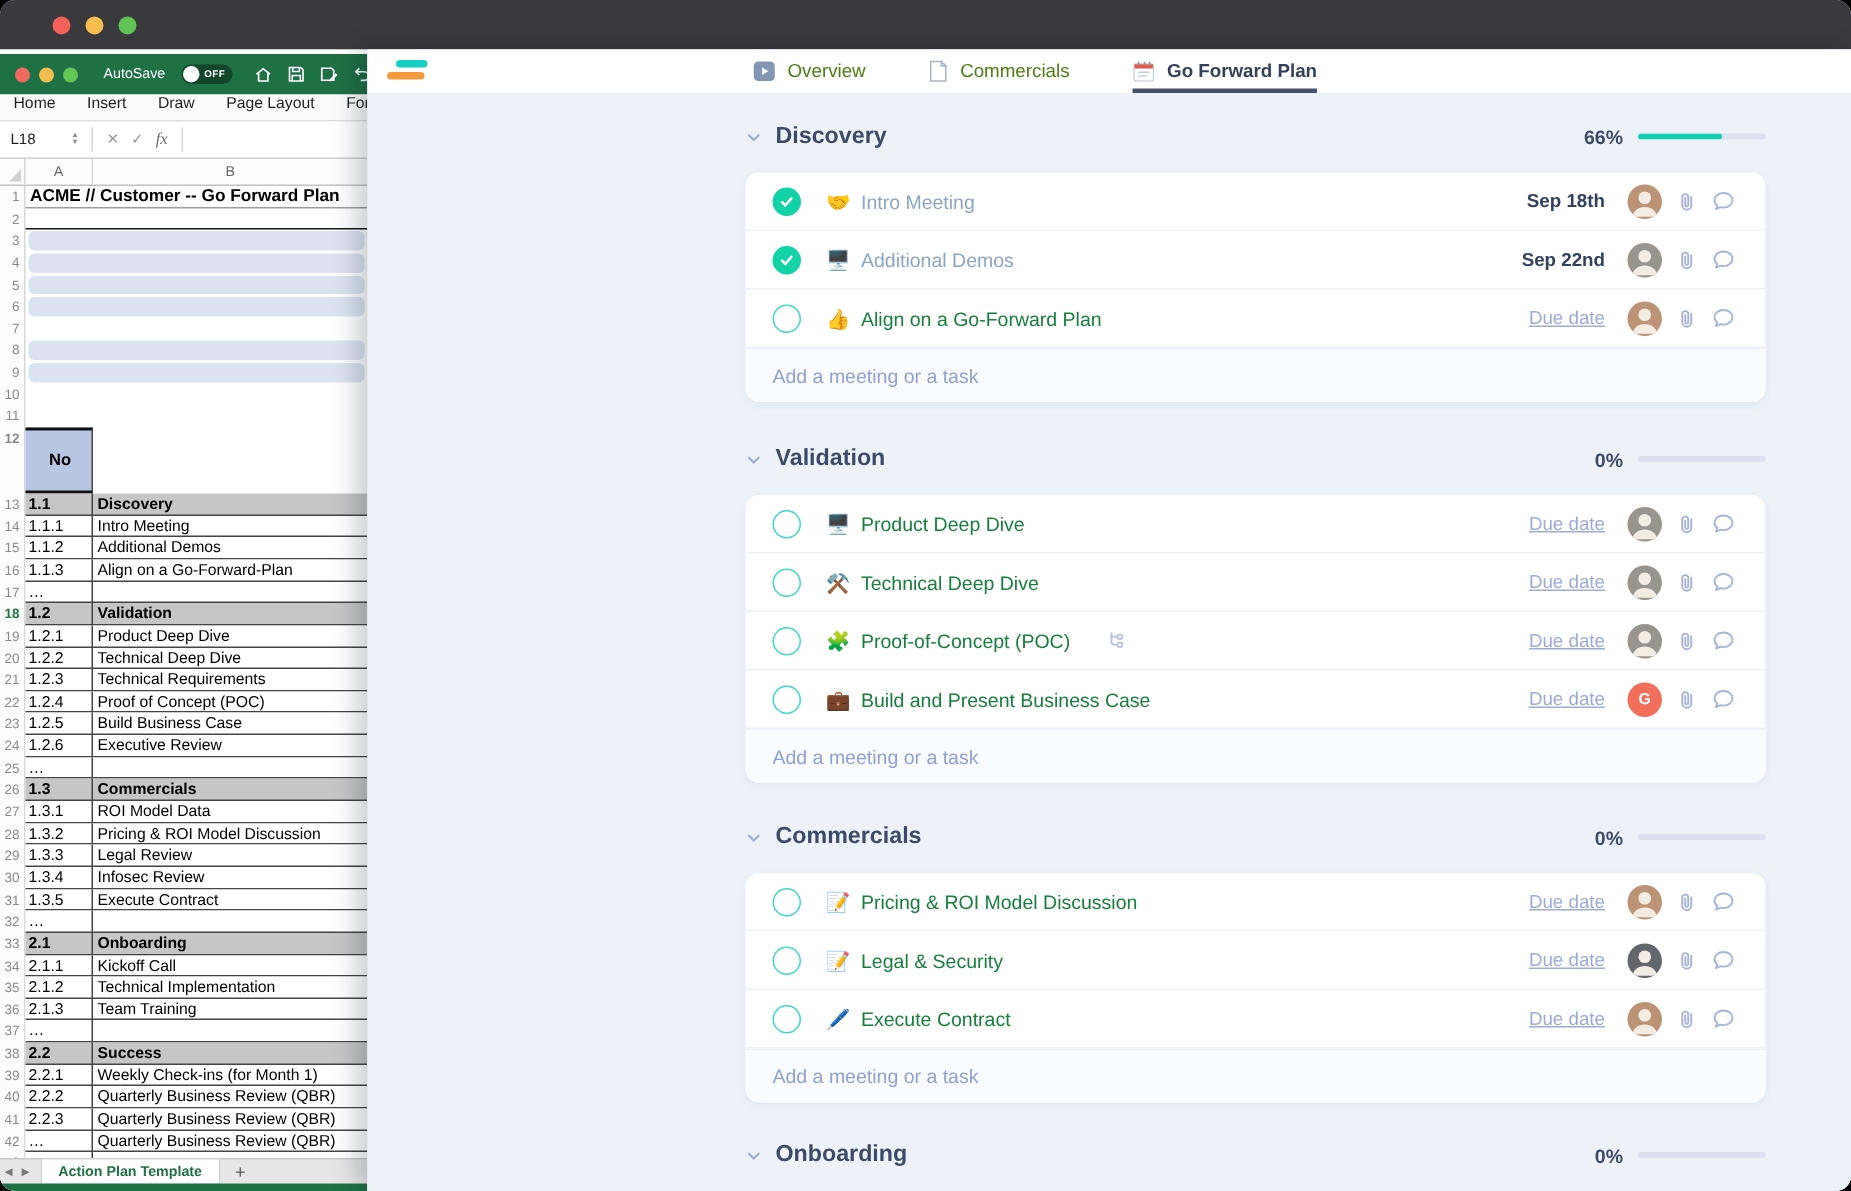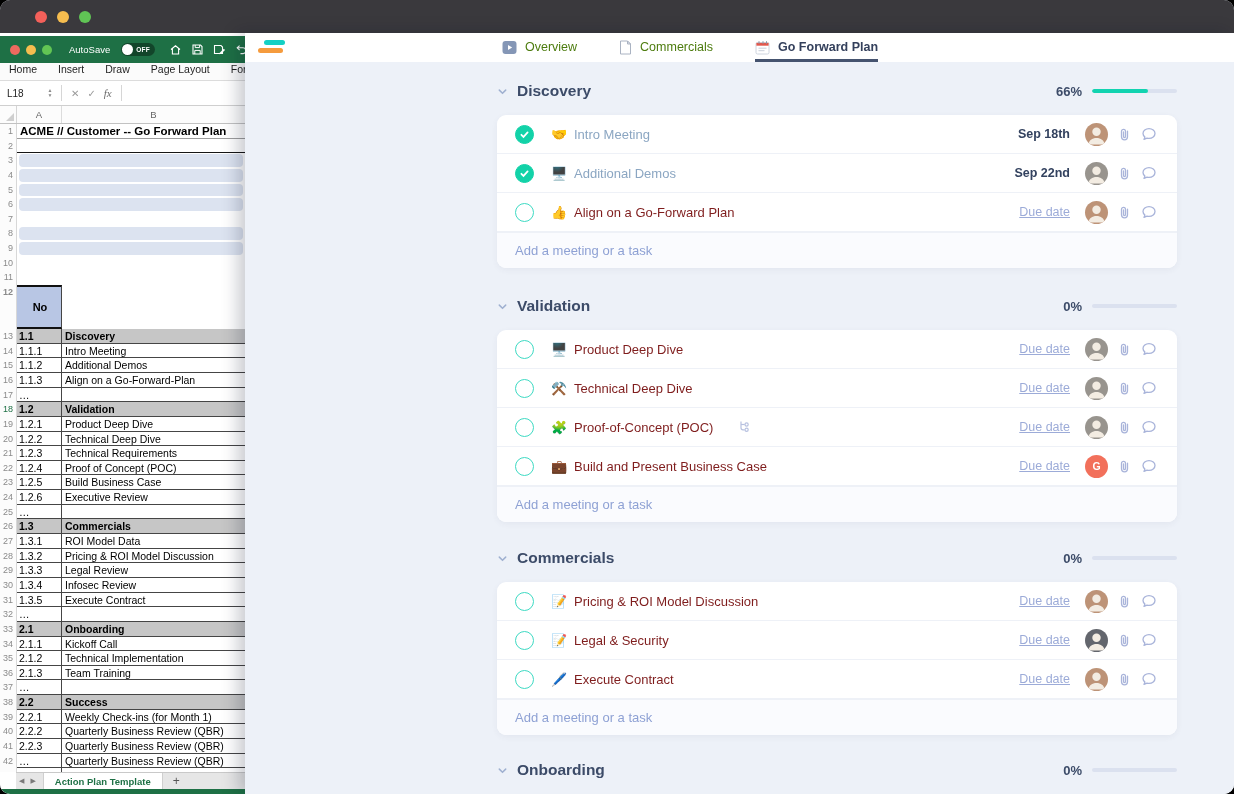--- a/index.html
+++ b/index.html
@@ -32,33 +32,33 @@
   .fbtn{font-size:10px;color:#9a9a9a;margin:0 4px}
   .fx{font-style:italic;font-family:"Liberation Serif",serif;color:#6b6b6b;font-size:11px;margin:0 4px}
   .xl-cols{height:18px;display:flex;border-bottom:1px solid #c2c2c2;background:#fcfcfc;font-size:9.5px;color:#666}
   .corner{width:17px;border-right:1px solid #d5d5d5;position:relative}
   .corner:after{content:"";position:absolute;right:2px;bottom:2px;border-left:8px solid transparent;border-bottom:8px solid #cfcfcf}
   .colA{width:45px;text-align:center;line-height:18px;border-right:1px solid #dcdcdc}
   .colB{flex:1;text-align:center;line-height:18px}
   .sheet{position:absolute;top:88px;left:0;right:0;bottom:22px;overflow:hidden;background:#fff}
   .xrow{display:flex;height:14.65px;font-size:10.5px;line-height:14.5px;position:relative}
   .gut{width:17px;flex:none;color:#8a8a8a;font-size:9px;text-align:right;padding-right:3px;background:#fcfcfc;border-right:1px solid #d8d8d8;line-height:15px}
-  .gut.sel{color:#1e7045;font-weight:normal}
+  .gut.sel{color:#1e7045;font-weight:bold}
   .ub{flex:1;position:relative}
   .r1 .ub{border-bottom:1px solid #9e9e9e}
   .r2 .ub{border-bottom:1.5px solid #161616}
   .sheet-title{position:absolute;left:3px;top:0;font-weight:bold;font-size:11.5px;white-space:nowrap;color:#000}
   .pill{position:absolute;left:2px;right:2px;top:1px;bottom:1px;background:#dce3f0;border-radius:4px}
   .hdr{height:44px;font-weight:bold;font-size:11px}
   .hdr .ca,.hdr .cb{background:#b8c6e4;display:flex;align-items:center;justify-content:center;border-bottom:2px solid #111;border-top:2px solid #111}
   .ca{width:45px;flex:none;border-right:1px solid #454545;border-bottom:1px solid #454545;padding-left:2px;overflow:hidden;white-space:nowrap}
   .cb{flex:1;border-bottom:1px solid #454545;padding-left:3px;overflow:hidden;white-space:nowrap}
   .t .ca,.t .cb{background:#fff}
   .secrow .ca,.secrow .cb{background:#c6c6c6;font-weight:bold}
-  .xl-tabs{position:absolute;bottom:5px;height:17px;left:16px;right:0;background:#e6e6e6;display:flex;align-items:center;border-top:1px solid #c9c9c9}
+  .xl-tabs{position:absolute;bottom:5px;height:17px;left:0;right:0;background:#e6e6e6;display:flex;align-items:center;border-top:1px solid #c9c9c9}
   .nav{color:#7a7a7a;font-size:7px;margin:0 3px}
   .stab{height:100%;background:#fff;display:flex;align-items:center;padding:0 11px;margin-left:4px;border-left:1px solid #cfcfcf;border-right:1px solid #cfcfcf;color:#1e7045;font-weight:bold;font-size:9.5px;white-space:nowrap}
   .addsheet{color:#555;font-size:12px;margin-left:10px}
   .xl-strip{position:absolute;bottom:0;height:5px;left:0;right:0;background:#1e7045}
 
   
   .app{position:absolute;top:33px;left:245px;right:0;bottom:0;background:#edf1f8;box-shadow:-7px 0 16px rgba(10,20,40,.22)}
   .app-header{position:absolute;top:0;left:0;right:0;height:29px;background:#fff}
   .logo{position:absolute;left:13px;top:7px;width:27px}
   .logo-bar{height:5px;border-radius:2.5px}
@@ -79,21 +79,21 @@
   .pfill{display:block;height:100%;border-radius:3px;background:#12d3b0}
   .sec{margin-bottom:27px}
   .sec-1{margin-bottom:25px}
   .sec-2{margin-bottom:24px}
   .card{margin-top:13px;background:#fff;border-radius:9px;box-shadow:0 2px 6px rgba(60,72,110,.06)}
   .trow{height:39px;display:flex;align-items:center;padding:0 20px 0 18px;border-bottom:1px solid #eef1f7}
   .trow:first-child{border-top-left-radius:9px;border-top-right-radius:9px}
   .cbx{width:19px;height:19px;border-radius:50%;border:1.6px solid #3ddac3;flex:none;display:flex;align-items:center;justify-content:center;cursor:pointer}
   .cbx.on{background:#12d2a8;border-color:#12d2a8}
   .temoji{margin-left:16px;font-size:13px;width:18px;text-align:center;flex:none}
-  .tname{margin-left:6px;font-size:13px;color:#7f1d1d}
+  .tname{margin-left:6px;font-size:13px;color:#15803d}
   .tname.done{color:#8ba6c2}
   .subic{margin-left:24px;display:flex}
   .tright{margin-left:auto;display:flex;align-items:center;gap:9px}
   .tdate{font-size:12.5px;font-weight:bold;color:#33425f;margin-right:6px}
   .tdue{font-size:12.5px;color:#9cabd8;text-decoration:underline;margin-right:6px;cursor:pointer}
   .avatar{width:23px;height:23px;border-radius:50%;overflow:hidden;flex:none}
   .avatar svg{width:100%;height:100%;display:block}
   .av1{background:#bd9377}.av2{background:#98948e}.av3{background:#63666d}
   .avatar.ini{display:flex;align-items:center;justify-content:center;color:#fff;font-size:10.5px;font-weight:bold}
   .icn{display:flex;cursor:pointer}

